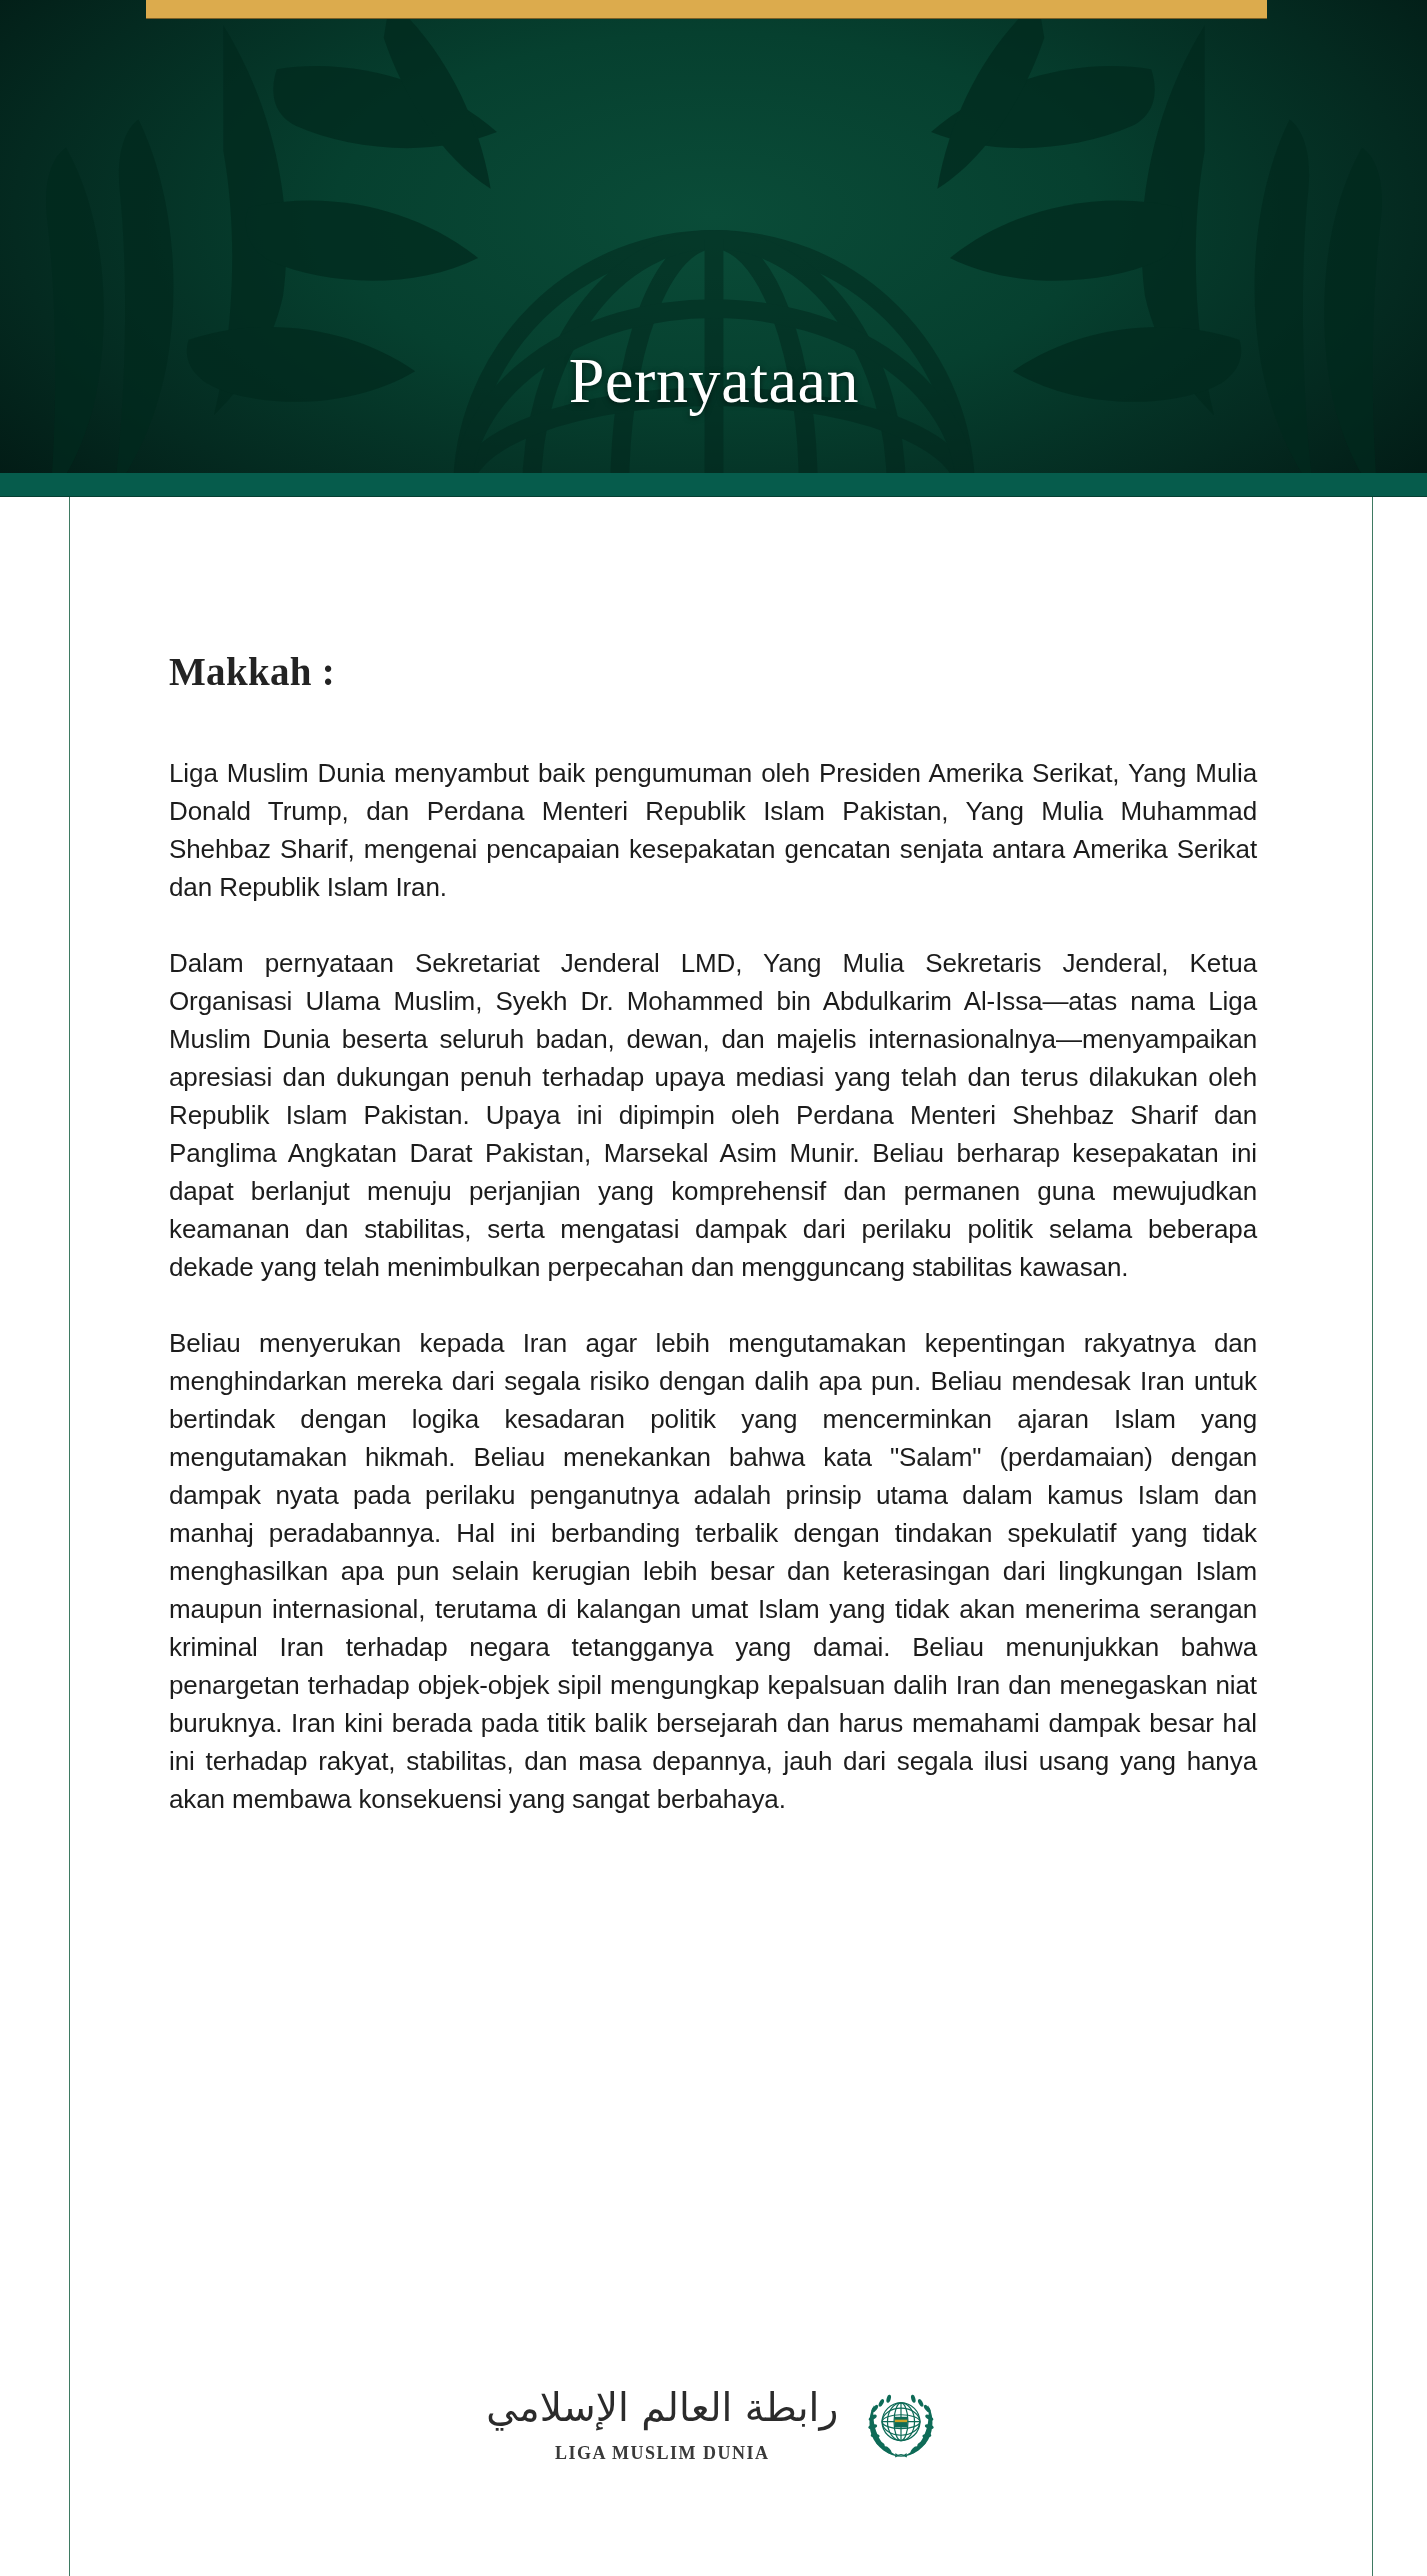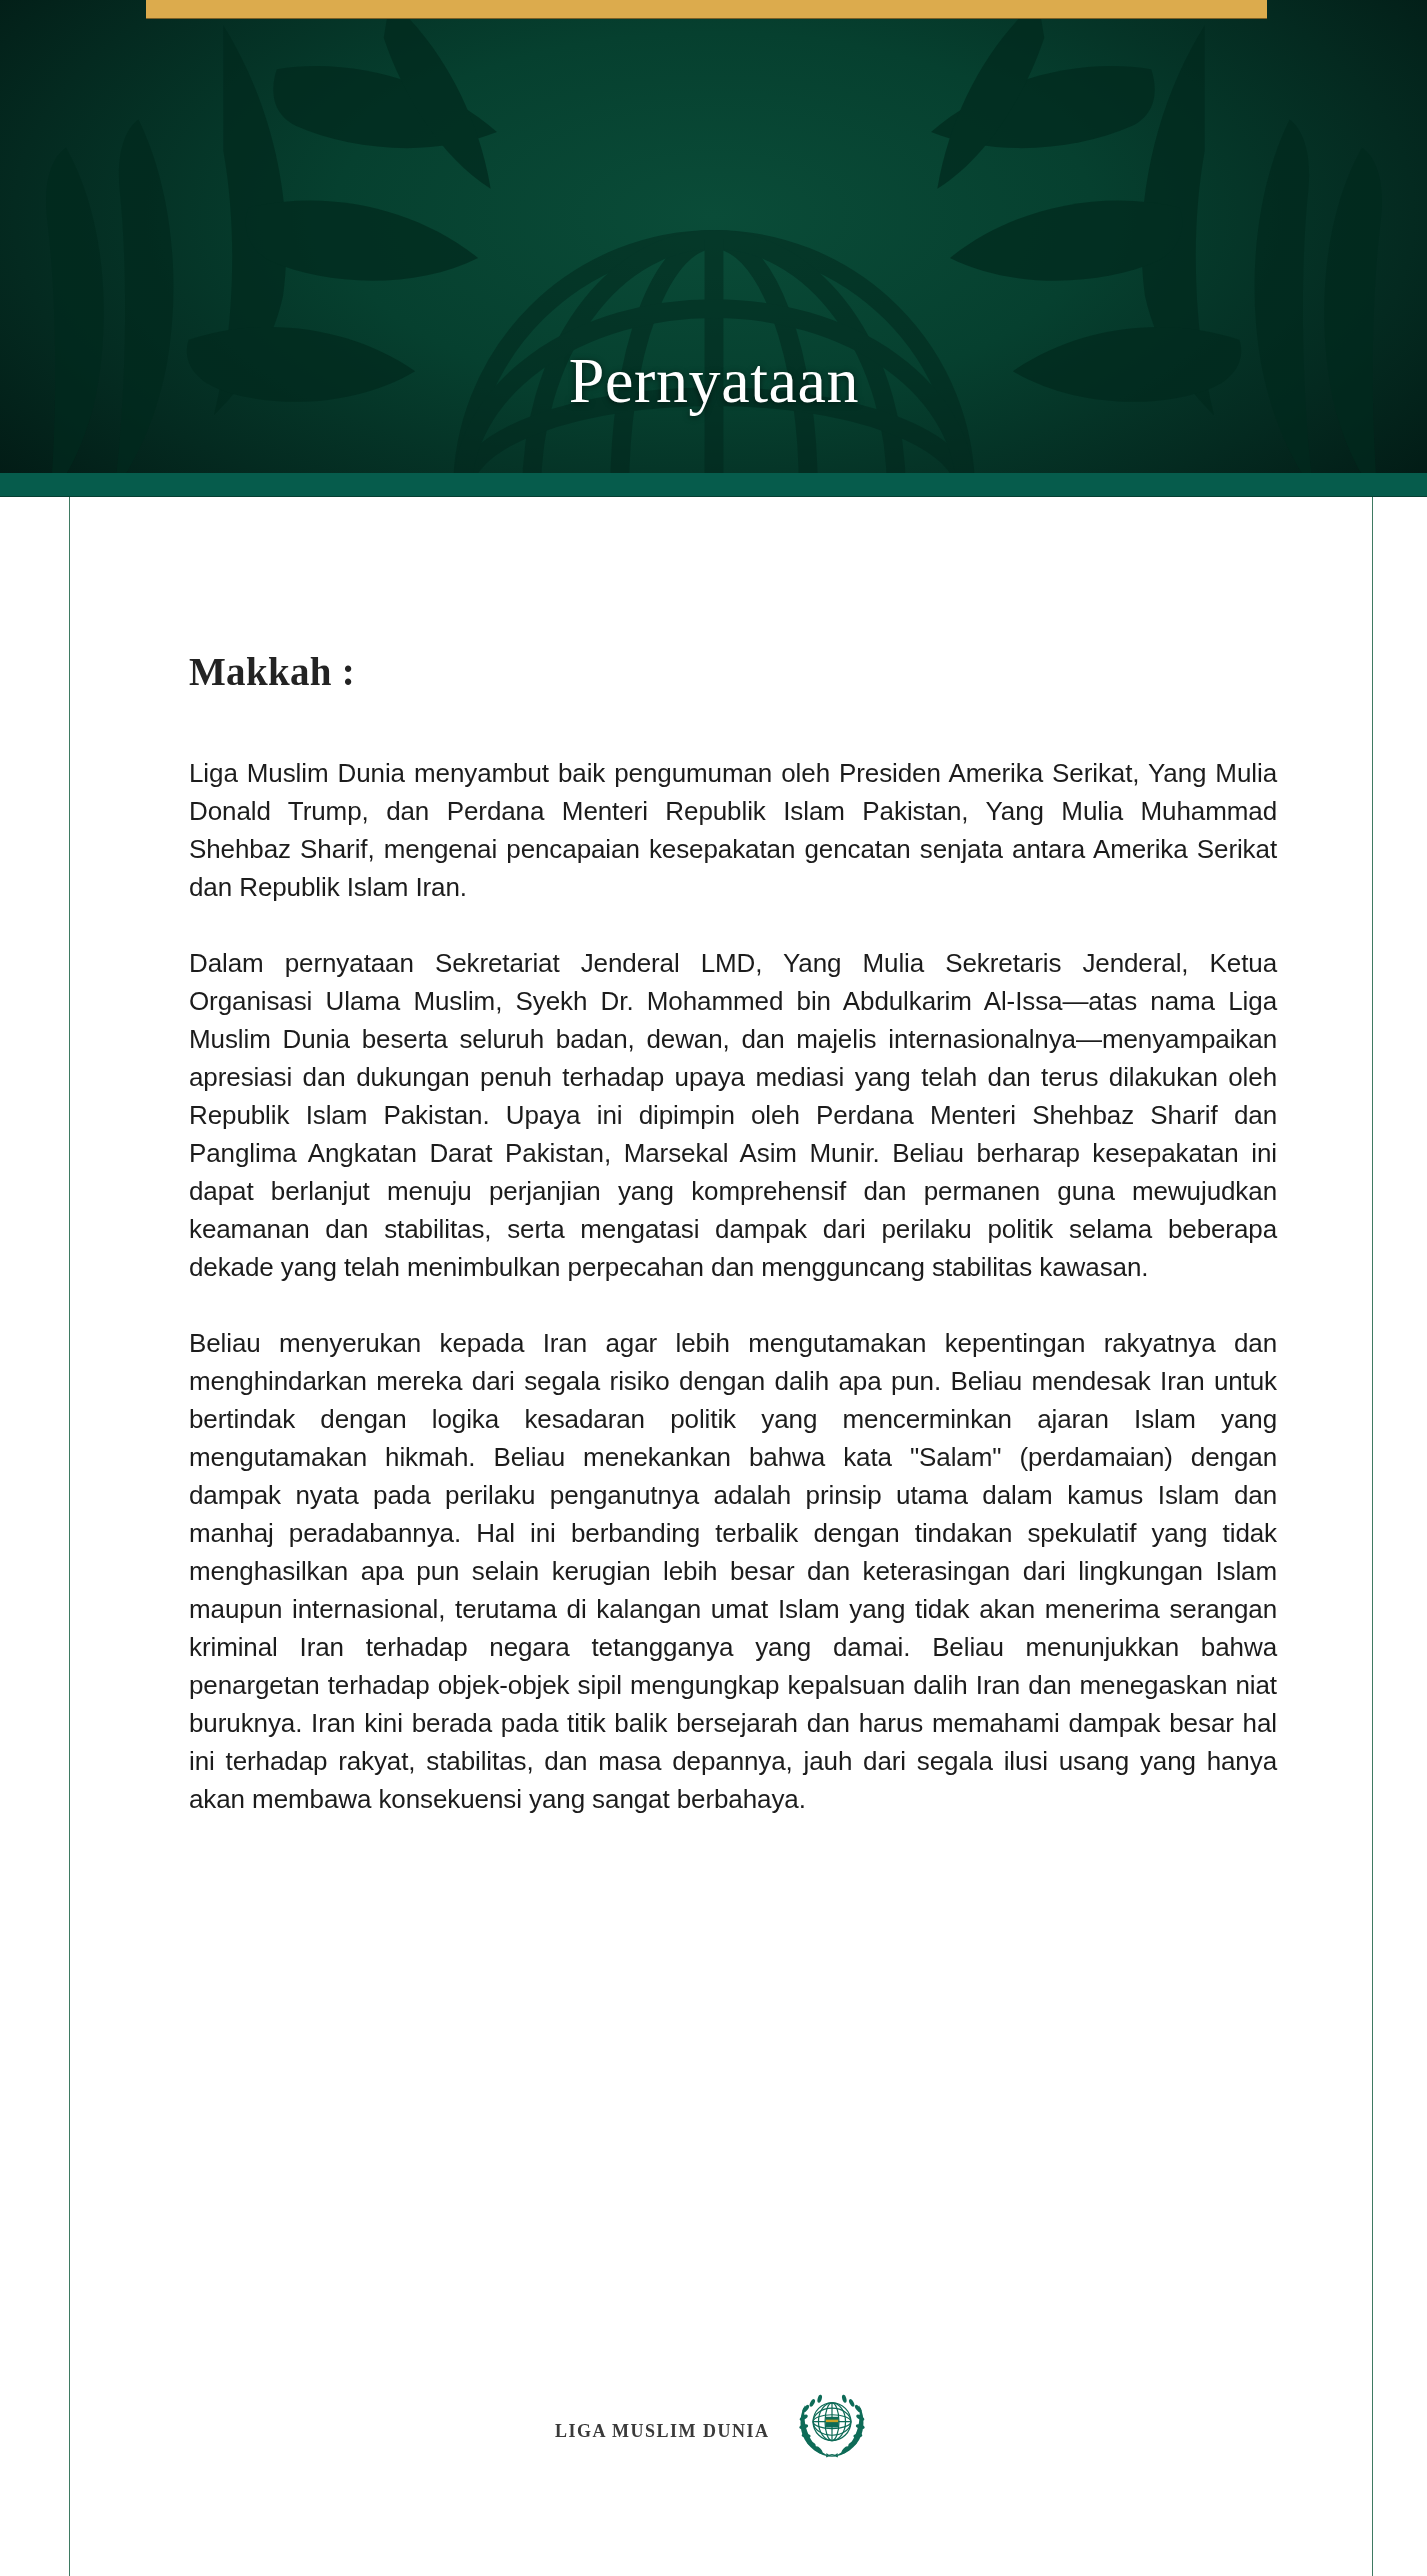--- a/index.html
+++ b/index.html
@@ -102,21 +102,20 @@
     background:#3f7a62;
   }
   .rule-left  { left:69px; }
   .rule-right { left:1372px; }
 
   .content {
     position:absolute;
     left:169px;
     top:0;
     width:1088px;
-    margin-left:20px;
   }
 
   .city-heading {
     margin-top:155px;
     font-family:"Liberation Serif", serif;
     font-weight:700;
     font-size:39px;
     color:#232323;
     letter-spacing:0.3px;
     line-height:1;
@@ -226,20 +225,21 @@
     <div class="content">
       <div class="city-heading">Makkah :</div>
 
       <p class="para first">Liga Muslim Dunia menyambut baik pengumuman oleh Presiden Amerika Serikat, Yang Mulia Donald Trump, dan Perdana Menteri Republik Islam Pakistan, Yang Mulia Muhammad Shehbaz Sharif, mengenai pencapaian kesepakatan gencatan senjata antara Amerika Serikat dan Republik Islam Iran.</p>
       <p class="para">Dalam pernyataan Sekretariat Jenderal LMD, Yang Mulia Sekretaris Jenderal, Ketua Organisasi Ulama Muslim, Syekh Dr. Mohammed bin Abdulkarim Al-Issa—atas nama Liga Muslim Dunia beserta seluruh badan, dewan, dan majelis internasionalnya—menyampaikan apresiasi dan dukungan penuh terhadap upaya mediasi yang telah dan terus dilakukan oleh Republik Islam Pakistan. Upaya ini dipimpin oleh Perdana Menteri Shehbaz Sharif dan Panglima Angkatan Darat Pakistan, Marsekal Asim Munir. Beliau berharap kesepakatan ini dapat berlanjut menuju perjanjian yang komprehensif dan permanen guna mewujudkan keamanan dan stabilitas, serta mengatasi dampak dari perilaku politik selama beberapa dekade yang telah menimbulkan perpecahan dan mengguncang stabilitas kawasan.</p>
       <p class="para">Beliau menyerukan kepada Iran agar lebih mengutamakan kepentingan rakyatnya dan menghindarkan mereka dari segala risiko dengan dalih apa pun. Beliau mendesak Iran untuk bertindak dengan logika kesadaran politik yang mencerminkan ajaran Islam yang mengutamakan hikmah. Beliau menekankan bahwa kata "Salam" (perdamaian) dengan dampak nyata pada perilaku penganutnya adalah prinsip utama dalam kamus Islam dan manhaj peradabannya. Hal ini berbanding terbalik dengan tindakan spekulatif yang tidak menghasilkan apa pun selain kerugian lebih besar dan keterasingan dari lingkungan Islam maupun internasional, terutama di kalangan umat Islam yang tidak akan menerima serangan kriminal Iran terhadap negara tetangganya yang damai. Beliau menunjukkan bahwa penargetan terhadap objek-objek sipil mengungkap kepalsuan dalih Iran dan menegaskan niat buruknya. Iran kini berada pada titik balik bersejarah dan harus memahami dampak besar hal ini terhadap rakyat, stabilitas, dan masa depannya, jauh dari segala ilusi usang yang hanya akan membawa konsekuensi yang sangat berbahaya.</p>
     </div>
 
     <div class="footer-logo">
       <div class="logo-words">
+        <div class="logo-arabic">رابطة العالم الإسلامي</div>
         <div class="logo-latin">LIGA MUSLIM DUNIA</div>
       </div>
 
       <div class="logo-emblem">
         <svg viewBox="0 0 200 200" xmlns="http://www.w3.org/2000/svg">
           <g stroke="#0e6b57" fill="none" stroke-width="3">
             <circle cx="100" cy="92" r="46"></circle>
             <ellipse cx="100" cy="92" rx="17" ry="46"></ellipse>
             <ellipse cx="100" cy="92" rx="33" ry="46"></ellipse>
             <line x1="100" y1="46" x2="100" y2="138"></line>

